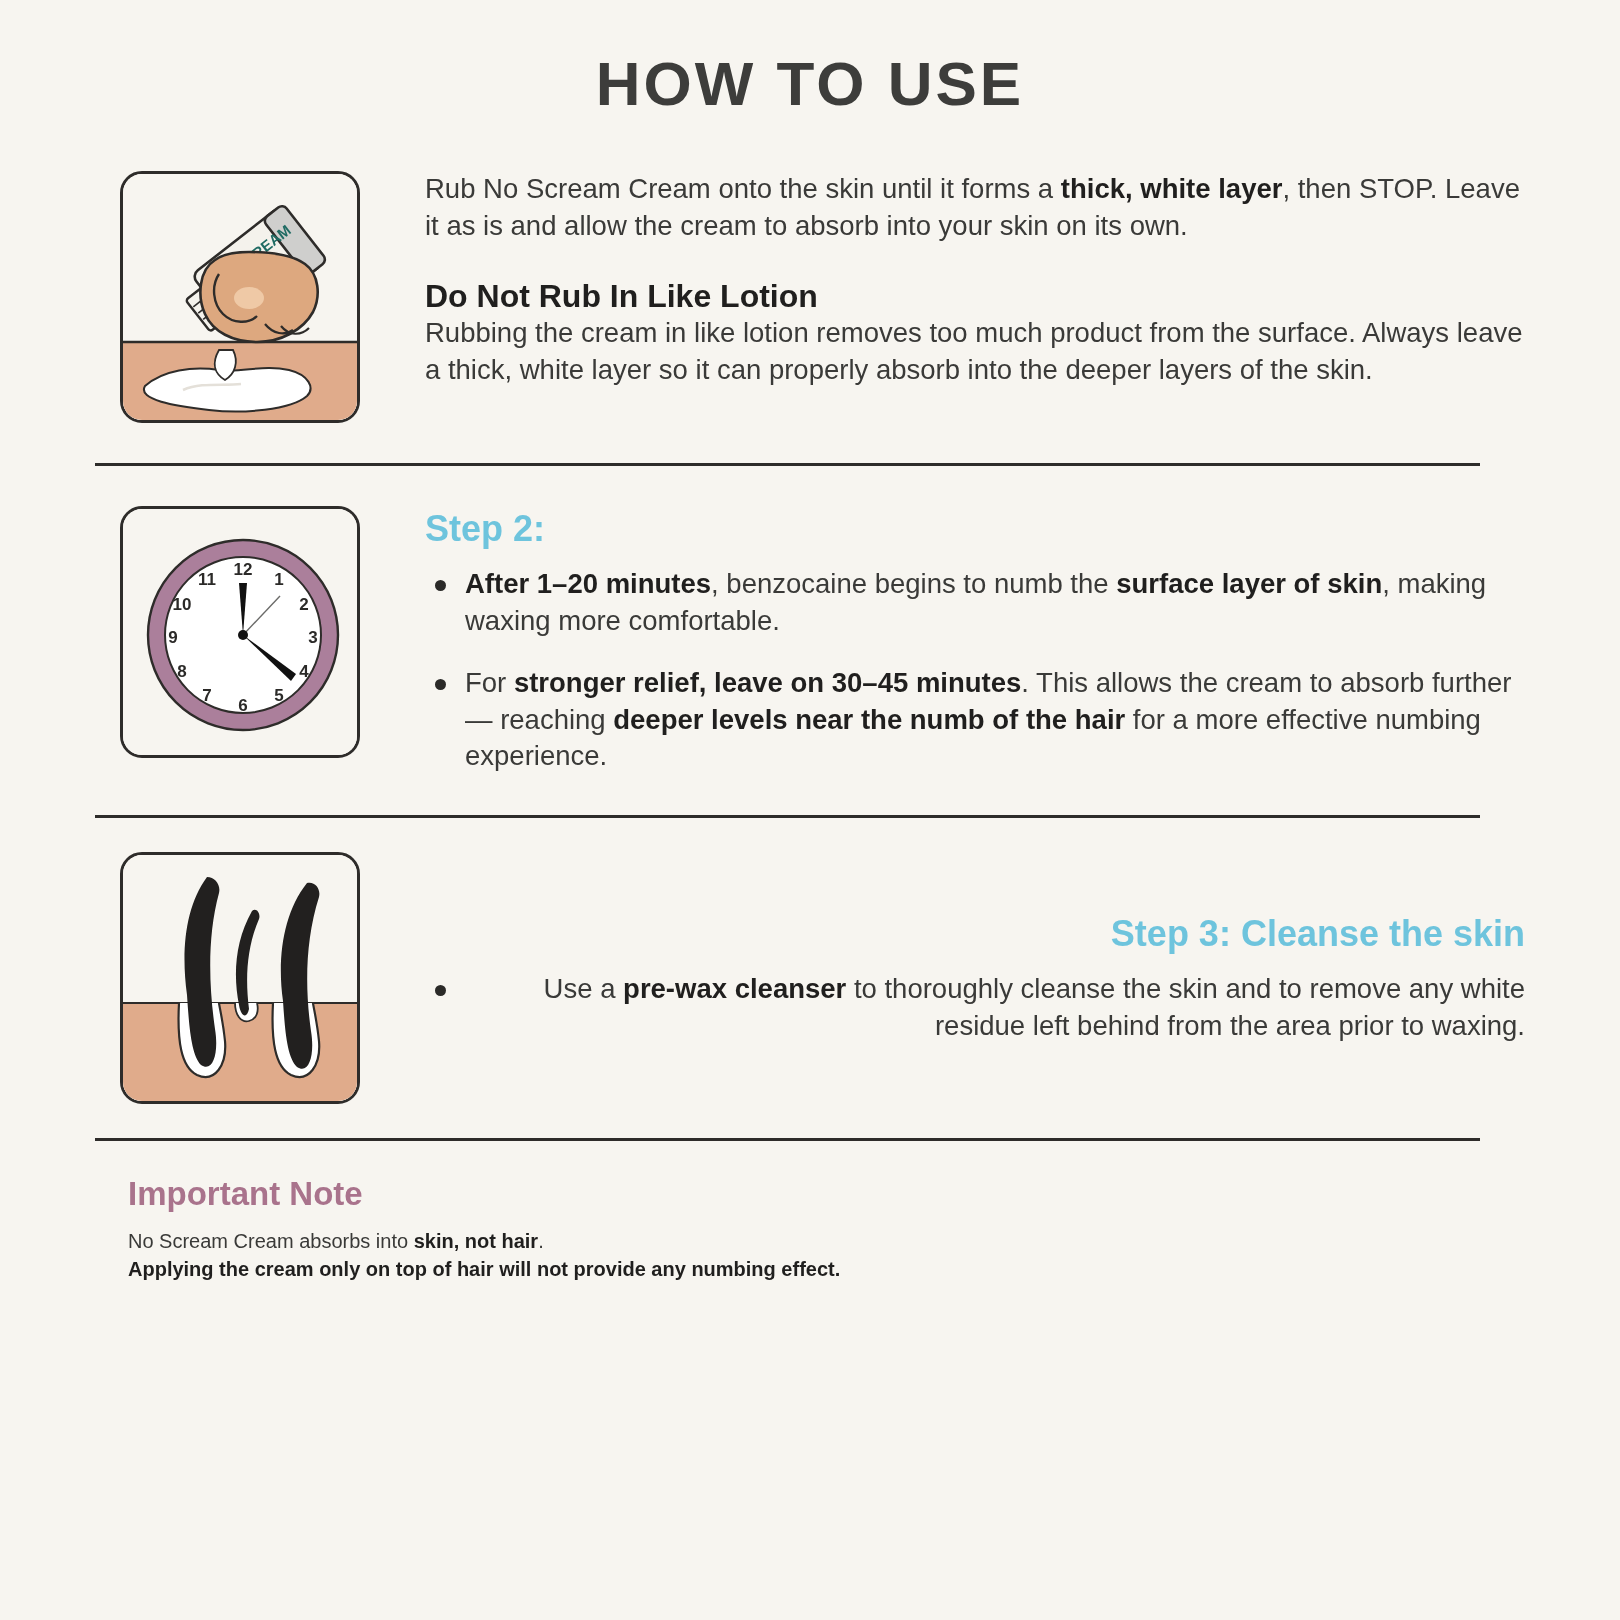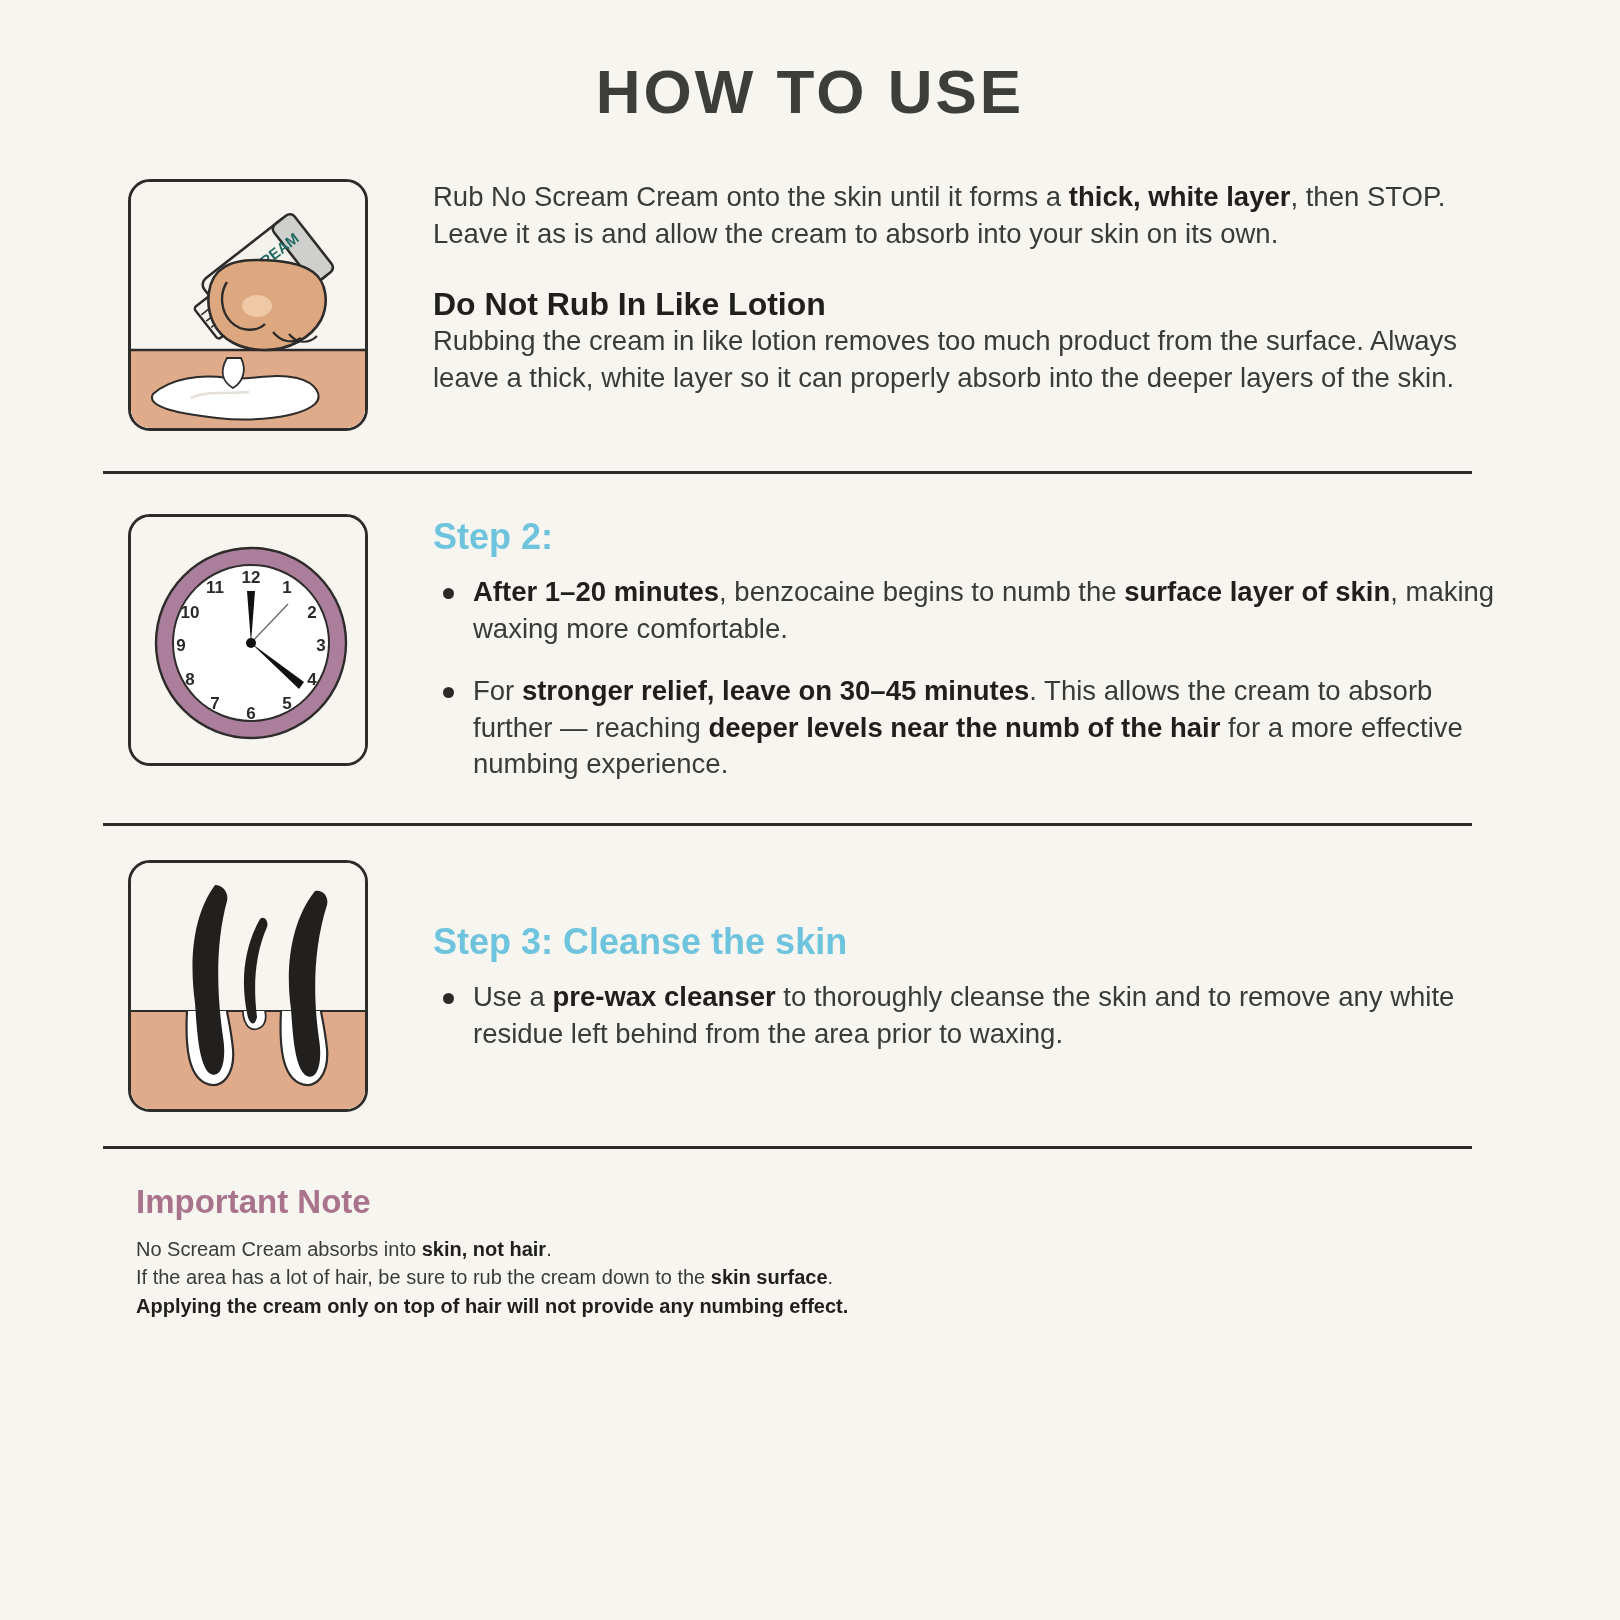--- a/index.html
+++ b/index.html
@@ -9,21 +9,21 @@
     background: #f7f5f0;
     font-family: "Liberation Sans", sans-serif;
     color: #3a3a38;
     overflow: hidden;
   }
   .page {
     position: relative;
     width: 1620px;
     height: 1620px;
     background: #f7f5f0;
-    padding: 8px;
+    padding: 0;
   }
 
   
   .title {
     text-align: center;
     font-size: 62px;
     font-weight: 700;
     letter-spacing: 3px;
     color: #3d3d3b;
     padding-top: 48px;
@@ -228,21 +228,21 @@
           <span>For </span><b>stronger relief, leave on 30–45 minutes</b><span>. This allows the cream to absorb further — reaching </span><b>deeper levels near the numb of the hair</b><span> for a more effective numbing experience.</span>
         </li>
       </ul>
     </div>
   </div>
 
   <div class="sp-b"></div>
   <div class="divider"></div>
   <div class="sp-c"></div>
 
-  <div class="step-row" style="align-items:center;">
+  <div class="step-row" style="align-items:center;text-align:right;">
     <div class="art-col">
       <div class="art-card">
         <svg viewBox="0 0 240 252" width="240" height="252">
           <rect x="0" y="0" width="240" height="252" fill="#f7f5f0"></rect>
           <rect x="0" y="148" width="240" height="104" fill="#e0ab8b"></rect>
           <line x1="0" y1="148" x2="240" y2="148" stroke="#2e2c2a" stroke-width="2.2"></line>
 
           <path d="M56 148 C54 186 58 212 74 220 C92 228 104 210 102 186 C100 166 96 150 96 148" fill="#ffffff" stroke="#2e2c2a" stroke-width="2.2"></path>
           <path d="M84 22 C62 52 58 96 64 140 C66 170 68 200 78 210 C90 218 96 198 92 174 C86 132 84 82 96 38 C98 30 92 22 84 22 Z" fill="#22201f"></path>
 
@@ -266,19 +266,16 @@
 
   <div class="sp-c"></div>
   <div class="divider"></div>
   <div class="sp-c"></div>
 
   <div class="note-wrap">
     <div class="note-title">Important Note</div>
     <div class="note-line">
       <span>No Scream Cream absorbs into </span><b>skin, not hair</b><span>.</span>
     </div>
-    <div class="note-line">
-      <span>If the area has a lot of hair, be sure to rub the cream down to the </span><b>skin surface</b><span>.</span>
-    </div>
     <div class="note-line strong">Applying the cream only on top of hair will not provide any numbing effect.</div>
   </div>
 
 </div>
 
 </body></html>

